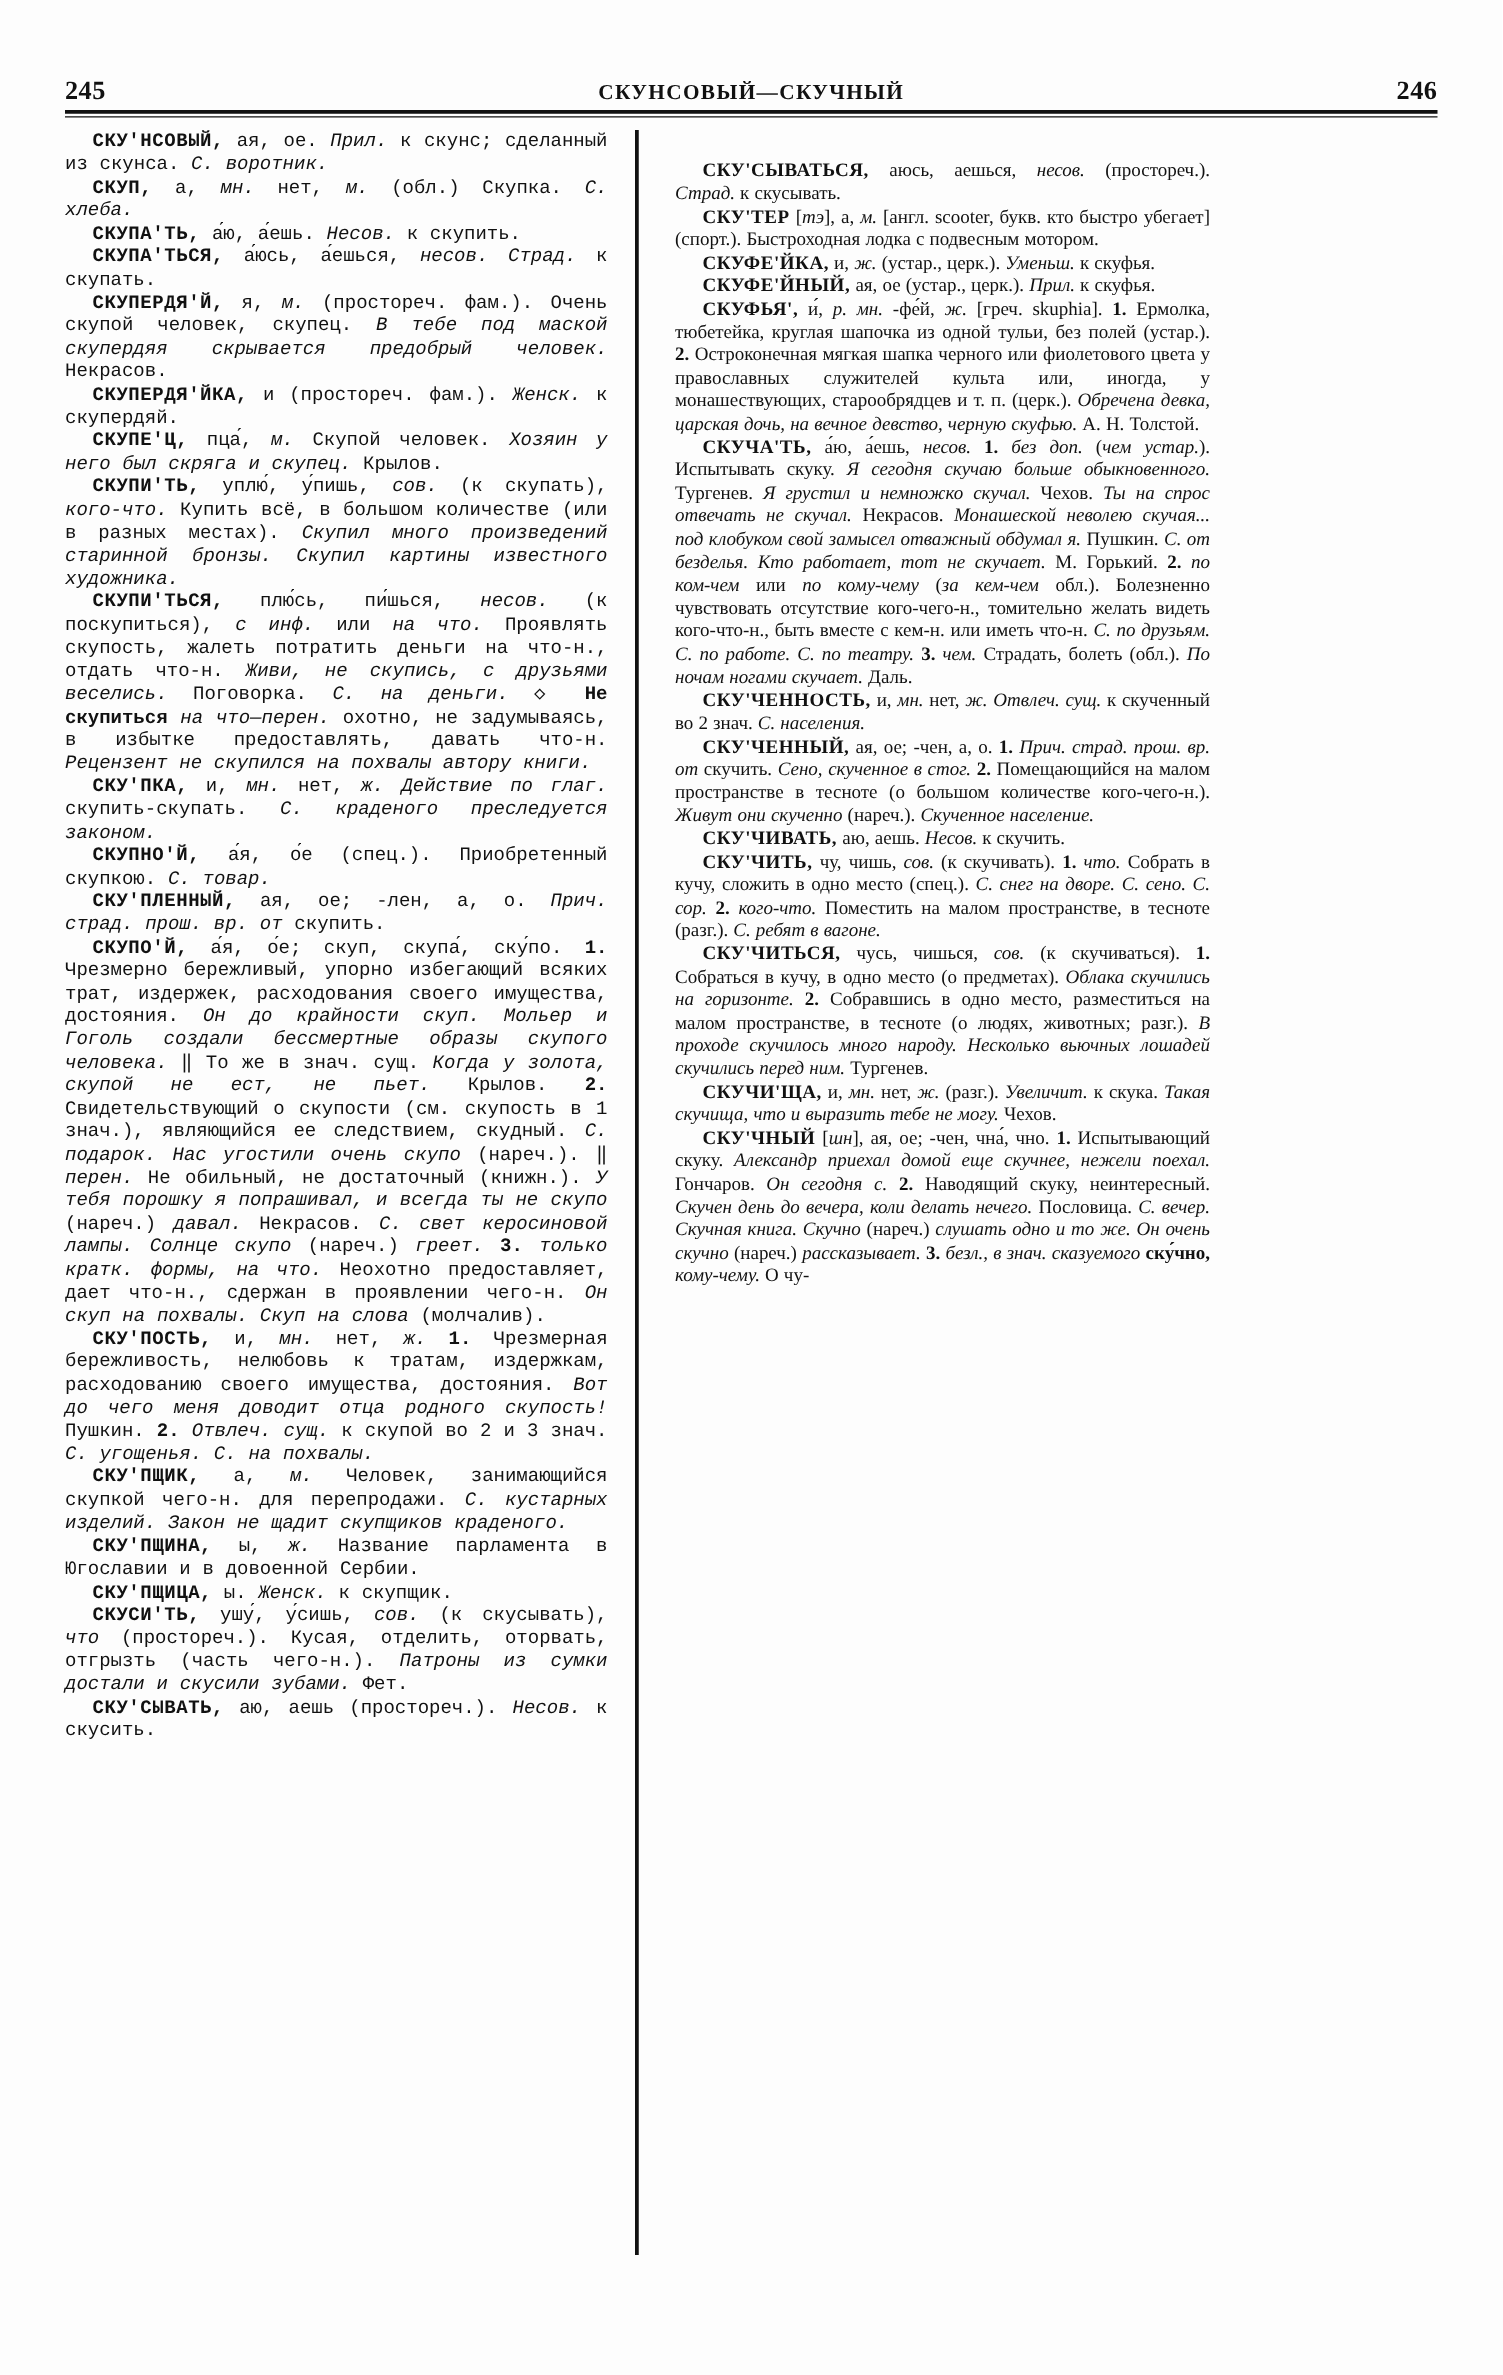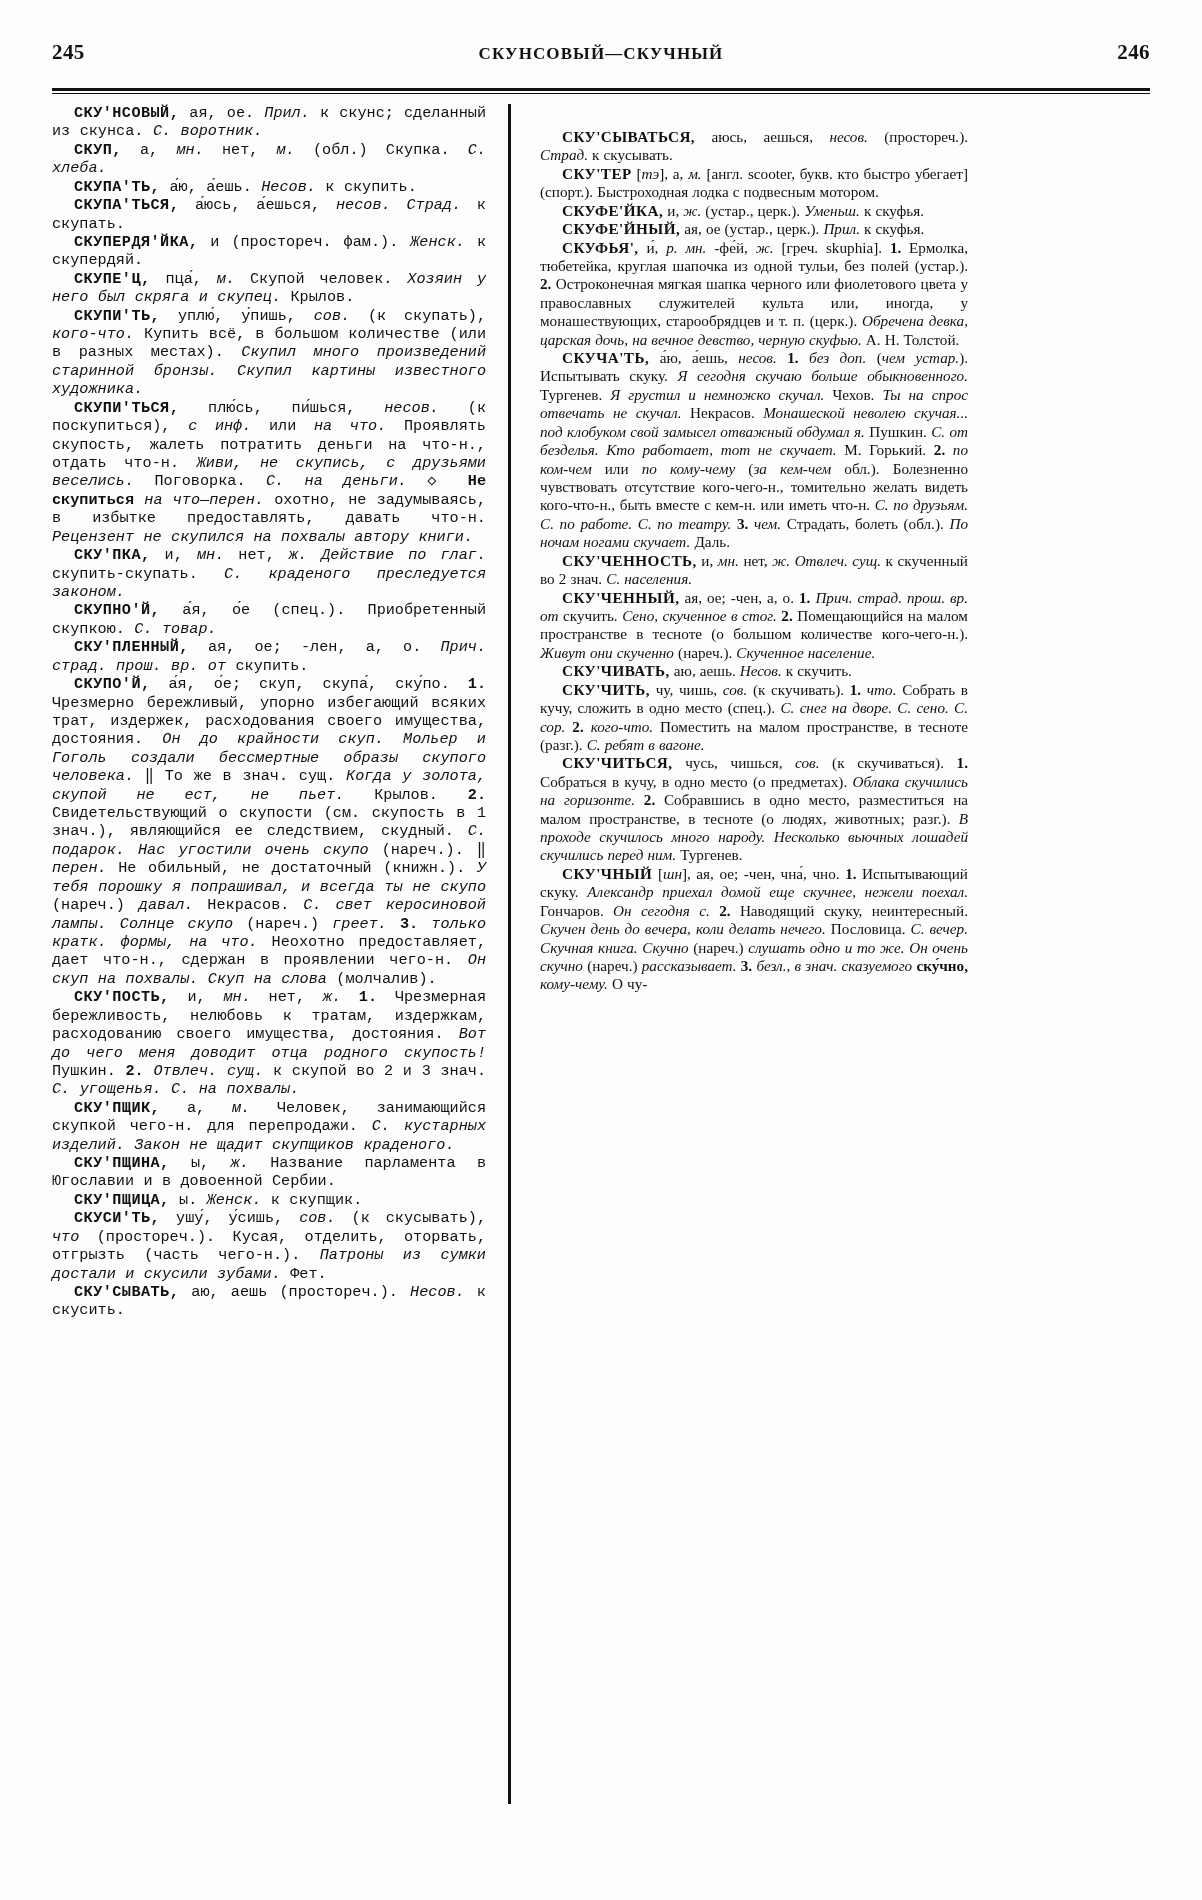--- a/index.html
+++ b/index.html
@@ -23,21 +23,21 @@
     box-sizing: border-box;
     padding: 0;
     background: #fdfdfd;
   }
 
   
   .runhead {
     position: absolute;
     left: 52px;
     right: 52px;
-    top: 40px;
+    top: 60px;
     height: 30px;
     display: flex;
     align-items: baseline;
     justify-content: space-between;
     font-family: "Liberation Serif", "DejaVu Serif", serif;
     font-weight: bold;
     letter-spacing: 0.4px;
   }
   .folio {
     font-size: 21px;
@@ -124,20 +124,21 @@
     <div class="rule-thick"></div>
     <div class="rule-thin"></div>
   </div>
 
   <div class="columns">
     <div class="col col-left" id="col-left">
         <p class="entry"><span class="hw">СКУ'НСОВЫЙ,</span> <span>ая, ое. <i>Прил.</i> к скунс; сделанный из скунса. <i>С. воротник.</i></span></p>
         <p class="entry"><span class="hw">СКУП,</span> <span>а, <i>мн.</i> нет, <i>м.</i> (обл.) Скупка. <i>С. хлеба.</i></span></p>
         <p class="entry"><span class="hw">СКУПА'ТЬ,</span> <span>а́ю, а́ешь. <i>Несов.</i> к скупить.</span></p>
         <p class="entry"><span class="hw">СКУПА'ТЬСЯ,</span> <span>а́юсь, а́ешься, <i>несов. Страд.</i> к скупать.</span></p>
+        <p class="entry"><span class="hw">СКУПЕРДЯ'Й,</span> <span>я, <i>м.</i> (простореч. фам.). Очень скупой человек, скупец. <i>В тебе под маской скупердяя скрывается предобрый человек.</i> Некрасов.</span></p>
         <p class="entry"><span class="hw">СКУПЕРДЯ'ЙКА,</span> <span>и (простореч. фам.). <i>Женск.</i> к скупердяй.</span></p>
         <p class="entry"><span class="hw">СКУПЕ'Ц,</span> <span>пца́, <i>м.</i> Скупой человек. <i>Хозяин у него был скряга и скупец.</i> Крылов.</span></p>
         <p class="entry"><span class="hw">СКУПИ'ТЬ,</span> <span>уплю́, у́пишь, <i>сов.</i> (к скупать), <i>кого-что.</i> Купить всё, в большом количестве (или в разных местах). <i>Скупил много произведений старинной бронзы. Скупил картины известного художника.</i></span></p>
         <p class="entry"><span class="hw">СКУПИ'ТЬСЯ,</span> <span>плю́сь, пи́шься, <i>несов.</i> (к поскупиться), <i>с инф.</i> или <i>на что.</i> Проявлять скупость, жалеть потратить деньги на что-н., отдать что-н. <i>Живи, не скупись, с друзьями веселись.</i> Поговорка. <i>С. на деньги.</i> ◇ <b>Не скупиться</b> <i>на что—перен.</i> охотно, не задумываясь, в избытке предоставлять, давать что-н. <i>Рецензент не скупился на похвалы автору книги.</i></span></p>
         <p class="entry"><span class="hw">СКУ'ПКА,</span> <span>и, <i>мн.</i> нет, <i>ж. Действие по глаг.</i> скупить-скупать. <i>С. краденого преследуется законом.</i></span></p>
         <p class="entry"><span class="hw">СКУПНО'Й,</span> <span>а́я, о́е (спец.). Приобретенный скупкою. <i>С. товар.</i></span></p>
         <p class="entry"><span class="hw">СКУ'ПЛЕННЫЙ,</span> <span>ая, ое; -лен, а, о. <i>Прич. страд. прош. вр. от</i> скупить.</span></p>
         <p class="entry"><span class="hw">СКУПО'Й,</span> <span>а́я, о́е; скуп, скупа́, ску́по. <b>1.</b> Чрезмерно бережливый, упорно избегающий всяких трат, издержек, расходования своего имущества, достояния. <i>Он до крайности скуп. Мольер и Гоголь создали бессмертные образы скупого человека.</i> ‖ То же в знач. сущ. <i>Когда у золота, скупой не ест, не пьет.</i> Крылов. <b>2.</b> Свидетельствующий о скупости (см. скупость в 1 знач.), являющийся ее следствием, скудный. <i>С. подарок. Нас угостили очень скупо</i> (нареч.). ‖ <i>перен.</i> Не обильный, не достаточный (книжн.). <i>У тебя порошку я попрашивал, и всегда ты не скупо</i> (нареч.) <i>давал.</i> Некрасов. <i>С. свет керосиновой лампы. Солнце скупо</i> (нареч.) <i>греет.</i> <b>3.</b> <i>только кратк. формы, на что.</i> Неохотно предоставляет, дает что-н., сдержан в проявлении чего-н. <i>Он скуп на похвалы. Скуп на слова</i> (молчалив).</span></p>
         <p class="entry"><span class="hw">СКУ'ПОСТЬ,</span> <span>и, <i>мн.</i> нет, <i>ж.</i> <b>1.</b> Чрезмерная бережливость, нелюбовь к тратам, издержкам, расходованию своего имущества, достояния. <i>Вот до чего меня доводит отца родного скупость!</i> Пушкин. <b>2.</b> <i>Отвлеч. сущ.</i> к скупой во 2 и 3 знач. <i>С. угощенья. С. на похвалы.</i></span></p>
         <p class="entry"><span class="hw">СКУ'ПЩИК,</span> <span>а, <i>м.</i> Человек, занимающийся скупкой чего-н. для перепродажи. <i>С. кустарных изделий. Закон не щадит скупщиков краденого.</i></span></p>
@@ -152,17 +153,18 @@
         <p class="entry"><span class="hw">СКУ'ТЕР</span> <span>[<i>тэ</i>], а, <i>м.</i> [англ. scooter, букв. кто быстро убегает] (спорт.). Быстроходная лодка с подвесным мотором.</span></p>
         <p class="entry"><span class="hw">СКУФЕ'ЙКА,</span> <span>и, <i>ж.</i> (устар., церк.). <i>Уменьш.</i> к скуфья.</span></p>
         <p class="entry"><span class="hw">СКУФЕ'ЙНЫЙ,</span> <span>ая, ое (устар., церк.). <i>Прил.</i> к скуфья.</span></p>
         <p class="entry"><span class="hw">СКУФЬЯ',</span> <span>и́, <i>р. мн.</i> -фе́й, <i>ж.</i> [греч. skuphia]. <b>1.</b> Ермолка, тюбетейка, круглая шапочка из одной тульи, без полей (устар.). <b>2.</b> Остроконечная мягкая шапка черного или фиолетового цвета у православных служителей культа или, иногда, у монашествующих, старообрядцев и т. п. (церк.). <i>Обречена девка, царская дочь, на вечное девство, черную скуфью.</i> А. Н. Толстой.</span></p>
         <p class="entry"><span class="hw">СКУЧА'ТЬ,</span> <span>а́ю, а́ешь, <i>несов.</i> <b>1.</b> <i>без доп.</i> (<i>чем устар.</i>). Испытывать скуку. <i>Я сегодня скучаю больше обыкновенного.</i> Тургенев. <i>Я грустил и немножко скучал.</i> Чехов. <i>Ты на спрос отвечать не скучал.</i> Некрасов. <i>Монашеской неволею скучая... под клобуком свой замысел отважный обдумал я.</i> Пушкин. <i>С. от безделья. Кто работает, тот не скучает.</i> М. Горький. <b>2.</b> <i>по ком-чем</i> или <i>по кому-чему</i> (<i>за кем-чем</i> обл.). Болезненно чувствовать отсутствие кого-чего-н., томительно желать видеть кого-что-н., быть вместе с кем-н. или иметь что-н. <i>С. по друзьям. С. по работе. С. по театру.</i> <b>3.</b> <i>чем.</i> Страдать, болеть (обл.). <i>По ночам ногами скучает.</i> Даль.</span></p>
         <p class="entry"><span class="hw">СКУ'ЧЕННОСТЬ,</span> <span>и, <i>мн.</i> нет, <i>ж. Отвлеч. сущ.</i> к скученный во 2 знач. <i>С. населения.</i></span></p>
         <p class="entry"><span class="hw">СКУ'ЧЕННЫЙ,</span> <span>ая, ое; -чен, а, о. <b>1.</b> <i>Прич. страд. прош. вр. от</i> скучить. <i>Сено, скученное в стог.</i> <b>2.</b> Помещающийся на малом пространстве в тесноте (о большом количестве кого-чего-н.). <i>Живут они скученно</i> (нареч.). <i>Скученное население.</i></span></p>
         <p class="entry"><span class="hw">СКУ'ЧИВАТЬ,</span> <span>аю, аешь. <i>Несов.</i> к скучить.</span></p>
         <p class="entry"><span class="hw">СКУ'ЧИТЬ,</span> <span>чу, чишь, <i>сов.</i> (к скучивать). <b>1.</b> <i>что.</i> Собрать в кучу, сложить в одно место (спец.). <i>С. снег на дворе. С. сено. С. сор.</i> <b>2.</b> <i>кого-что.</i> Поместить на малом пространстве, в тесноте (разг.). <i>С. ребят в вагоне.</i></span></p>
         <p class="entry"><span class="hw">СКУ'ЧИТЬСЯ,</span> <span>чусь, чишься, <i>сов.</i> (к скучиваться). <b>1.</b> Собраться в кучу, в одно место (о предметах). <i>Облака скучились на горизонте.</i> <b>2.</b> Собравшись в одно место, разместиться на малом пространстве, в тесноте (о людях, животных; разг.). <i>В проходе скучилось много народу. Несколько вьючных лошадей скучились перед ним.</i> Тургенев.</span></p>
+        <p class="entry"><span class="hw">СКУЧИ'ЩА,</span> <span>и, <i>мн.</i> нет, <i>ж.</i> (разг.). <i>Увеличит.</i> к скука. <i>Такая скучища, что и выразить тебе не могу.</i> Чехов.</span></p>
         <p class="entry"><span class="hw">СКУ'ЧНЫЙ</span> <span>[<i>шн</i>], ая, ое; -чен, чна́, чно. <b>1.</b> Испытывающий скуку. <i>Александр приехал домой еще скучнее, нежели поехал.</i> Гончаров. <i>Он сегодня с.</i> <b>2.</b> Наводящий скуку, неинтересный. <i>Скучен день до вечера, коли делать нечего.</i> Пословица. <i>С. вечер. Скучная книга. Скучно</i> (нареч.) <i>слушать одно и то же. Он очень скучно</i> (нареч.) <i>рассказывает.</i> <b>3.</b> <i>безл., в знач. сказуемого</i> <b>ску́чно,</b> <i>кому-чему.</i> О чу-</span></p>
       </div>
   </div>
 
 </div>
 
 </body></html>

